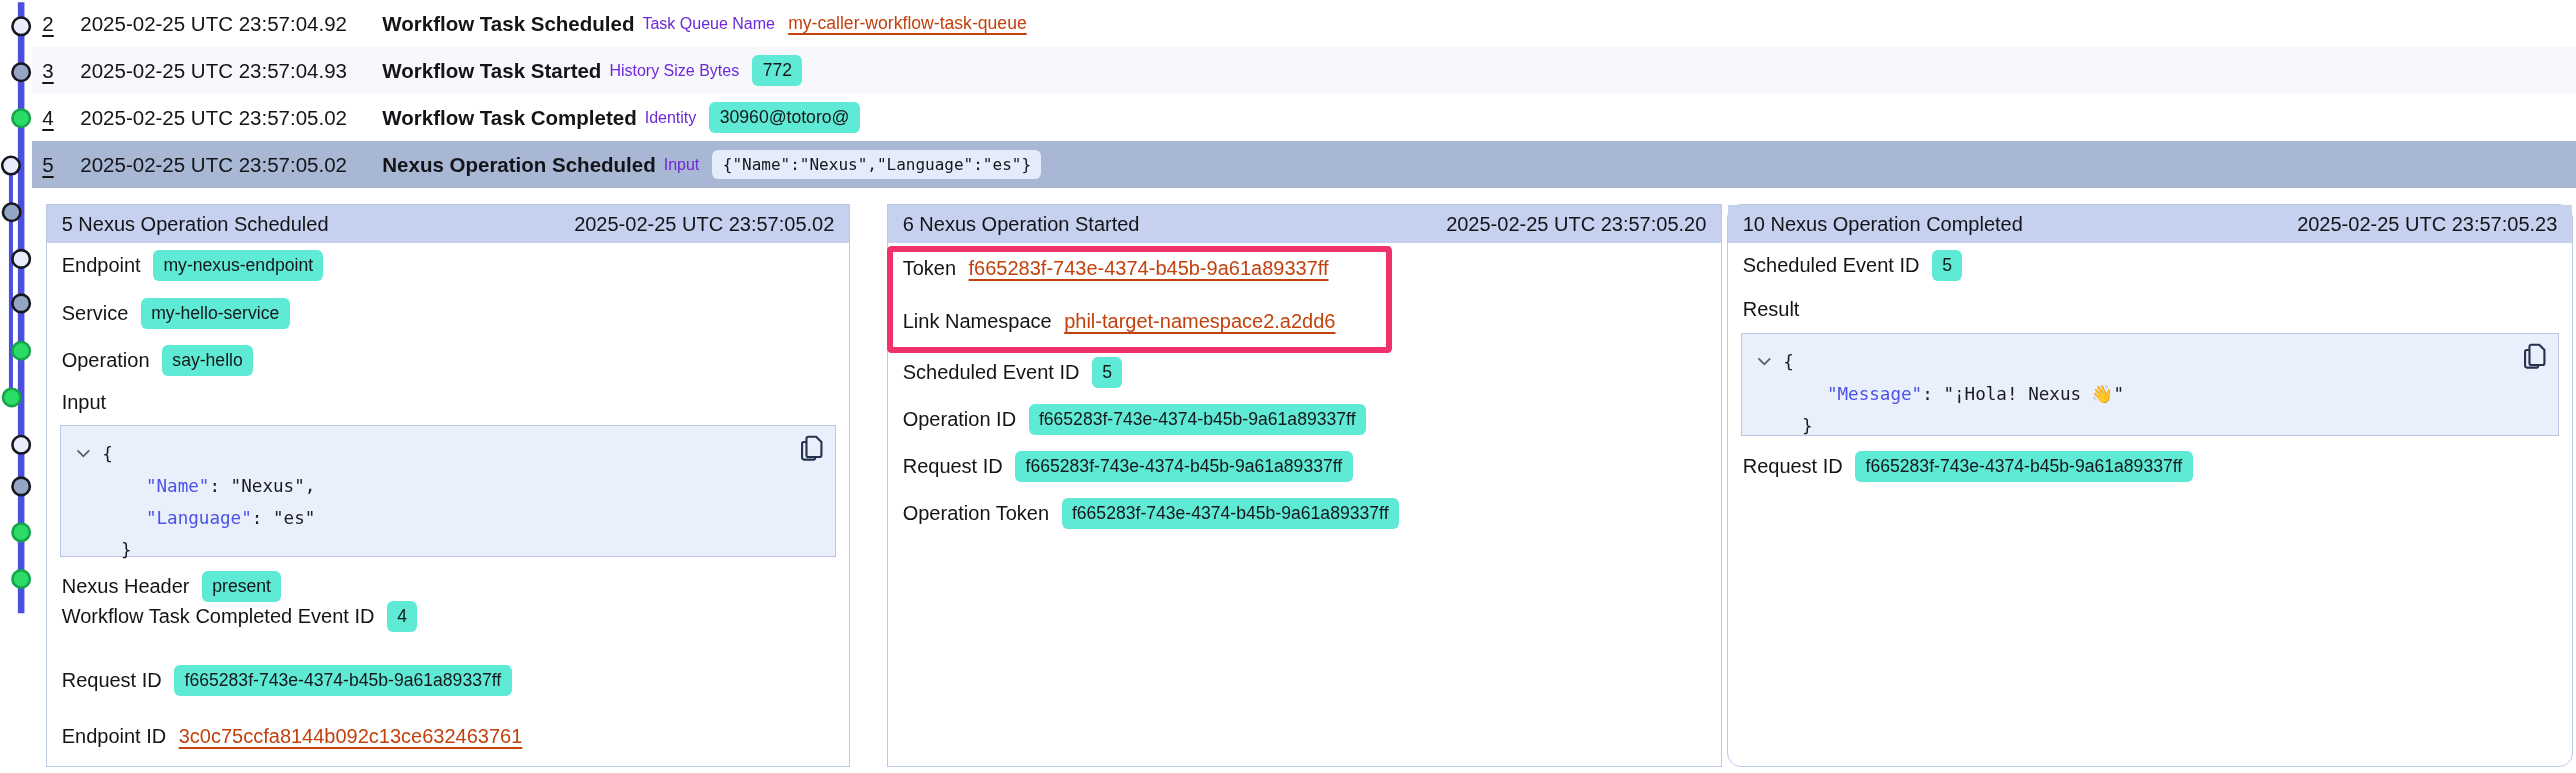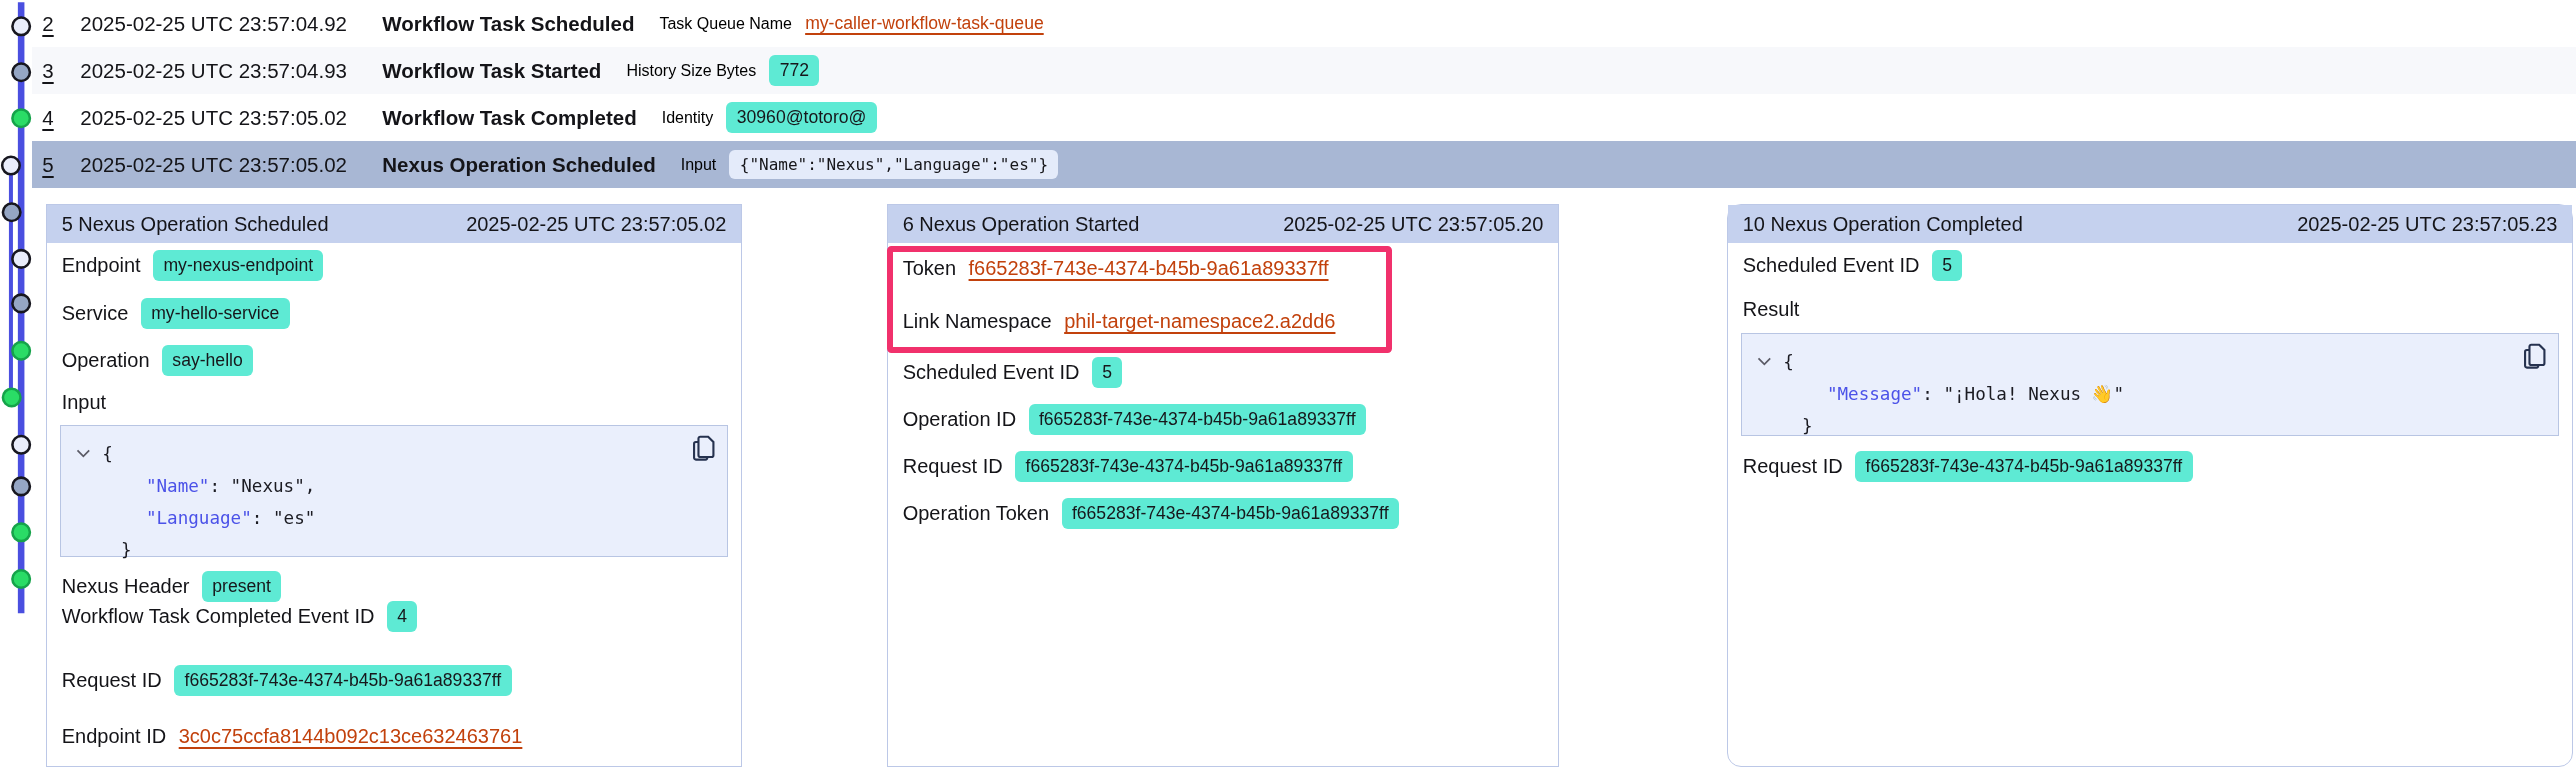--- a/index.html
+++ b/index.html
@@ -16,39 +16,39 @@
     position:absolute; left:32px; right:0; height:47px;
     display:flex; align-items:center; cursor:pointer;
   }
   .row.alt { background:#F7F8FB; }
   .row.selected { background:#A8B7D4; }
   .row .num {
     width:38px; margin-left:10.3px; font-size:20.5px; font-weight:500;
     text-decoration:underline; text-underline-offset:4.4px; text-decoration-thickness:1.5px;
   }
   .row .time { width:302px; font-size:20.5px; }
-  .row .name { font-size:20.5px; font-weight:700; margin-right:25px; }
-  .row .alabel { font-size:16px; color:#000000; margin-right:13.2px; }
+  .row .name { font-size:20.5px; font-weight:700; margin-right:8px; }
+  .row .alabel { font-size:16px; color:#6d28d9; margin-right:13.2px; }
   .badge {
     background:#5eead4; border-radius:5.9px; padding:5.1px 10.3px;
     font-size:17.6px; color:#17171B; white-space:nowrap;
   }
   .badge.mono { font-family:"DejaVu Sans Mono", monospace; font-size:16px; }
   .badge.light { background:#E4EBFA; }
   .lnk {
     color:#c2410c; text-decoration:underline; text-underline-offset:4.4px;
     text-decoration-thickness:1.5px; font-size:17.6px; white-space:nowrap; cursor:pointer;
   }
   
   .panel {
     position:absolute; top:204px; height:563px; background:#ffffff;
     border:1.5px solid #BCC8E7; z-index:3;
   }
-  .panel.p1 { left:46px;   width:696px; }
-  .panel.p2 { left:887px; width:672px; }
+  .panel.p1 { left:46px;   width:804px; }
+  .panel.p2 { left:887px; width:835px; }
   .panel.p3 { left:1727px; width:846px;border-radius:14px; }
   .phead {
     position:absolute; left:0; top:0; right:0; height:38px; background:#C5D1EE;
     display:flex; align-items:center; justify-content:space-between;
     padding:0 14.7px; font-size:20px;
   }
   .field {
     position:absolute; left:14.7px; right:14.7px; height:35px;
     display:flex; align-items:center; gap:12.5px; font-size:20px;
   }

